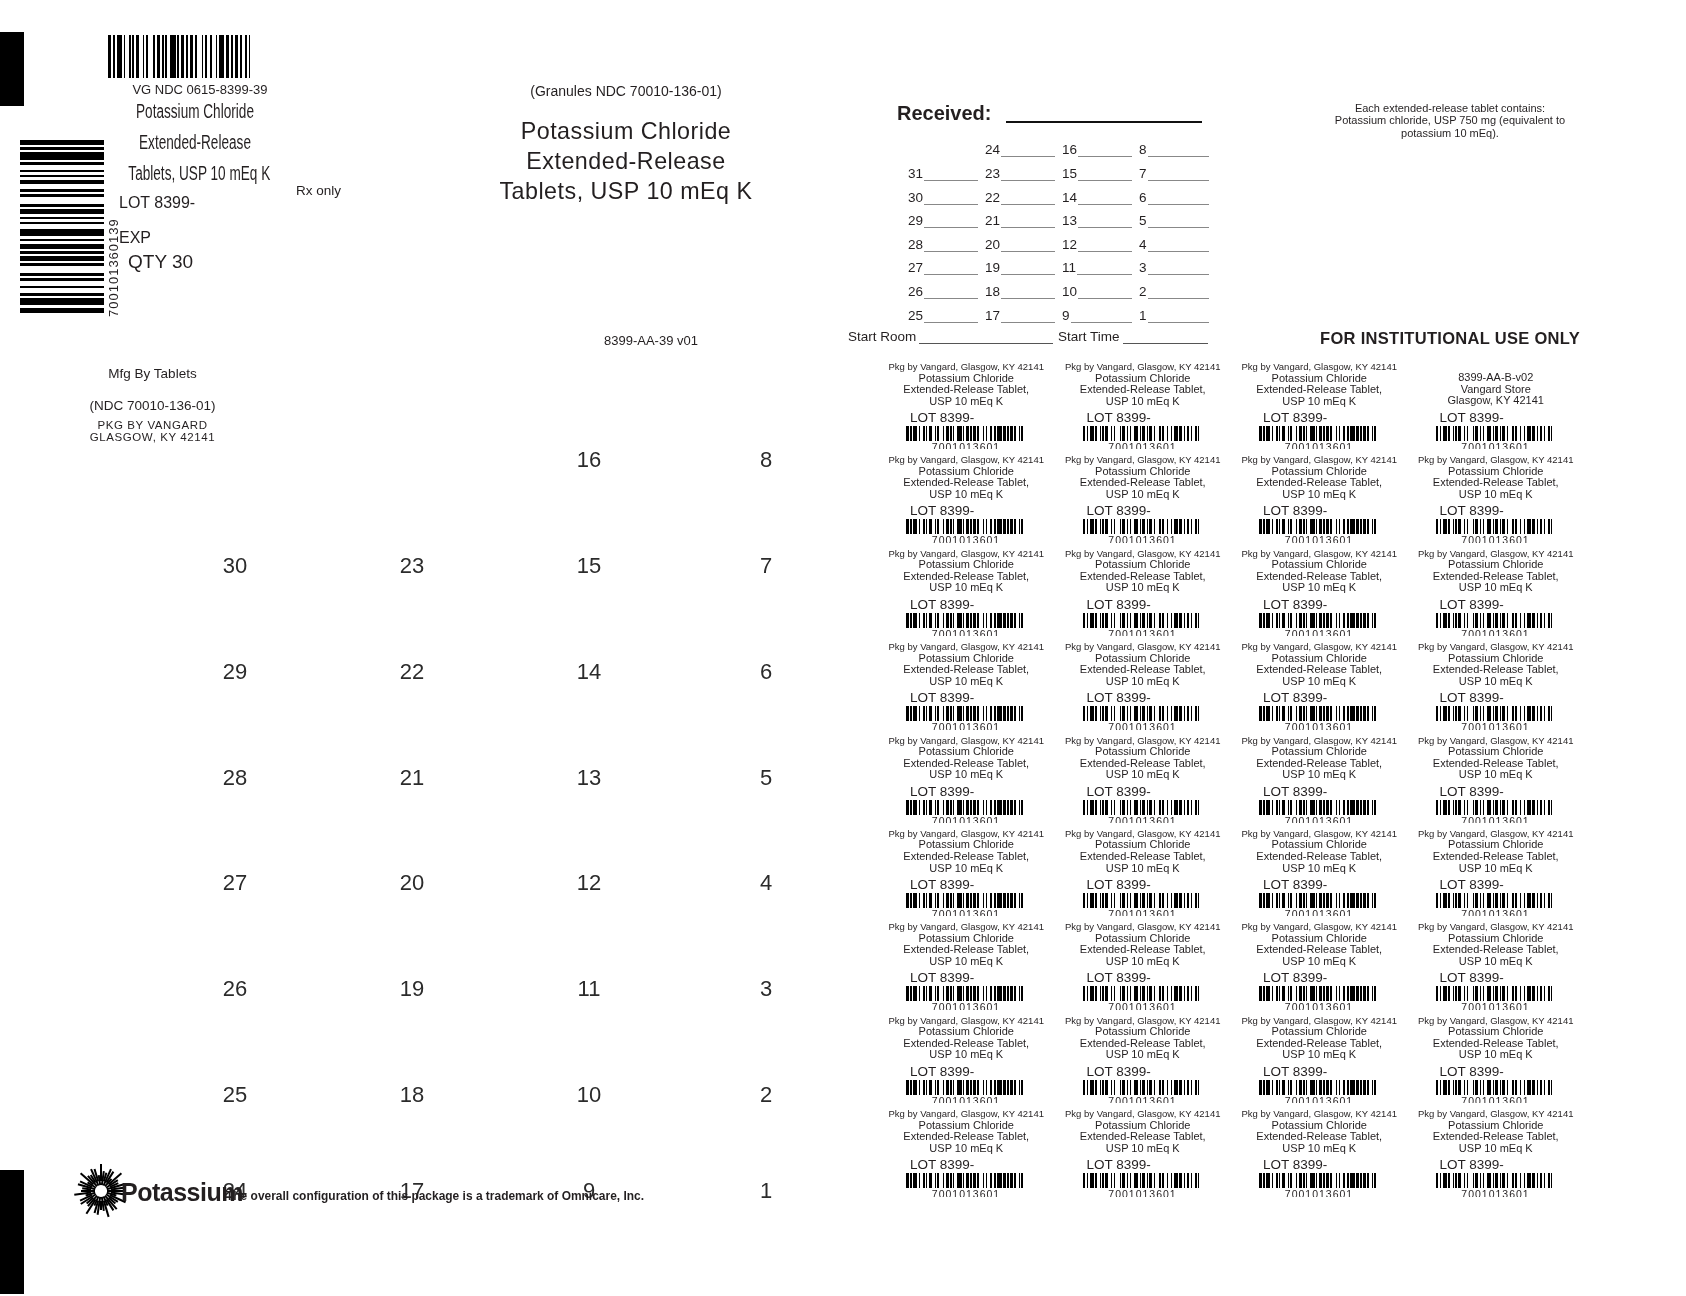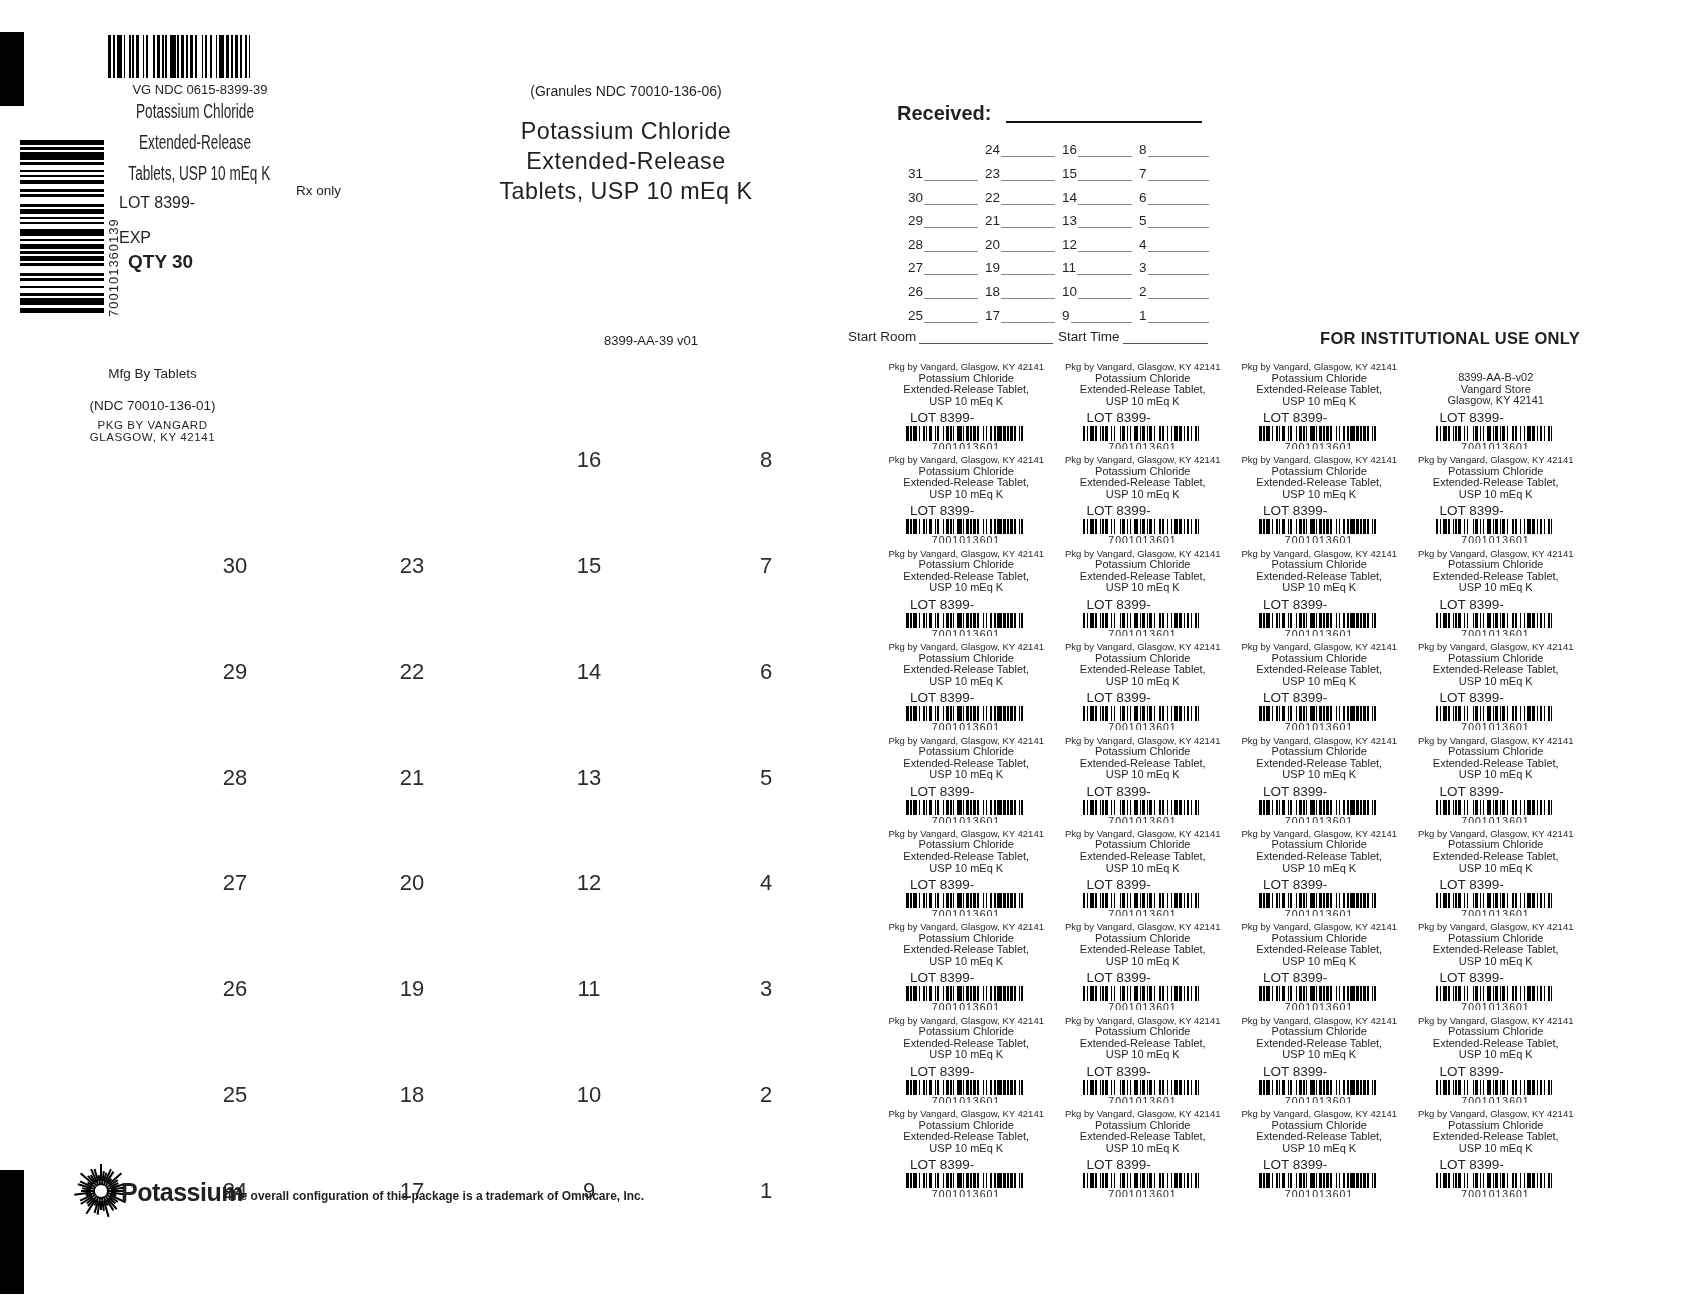--- a/index.html
+++ b/index.html
@@ -20,21 +20,21 @@
   
   .bc-top{left:108px;top:35px;width:146px;height:43px;}
   .bc-caption{left:95px;top:82px;width:210px;font-size:13px;}
   .pkg-title{left:97px;top:96px;width:196px;}
   .pkg-title div{font-size:20px;line-height:31px;transform:scaleX(.68);transform-origin:50% 50%;white-space:nowrap;text-align:center;}
   .rx-only{left:296px;top:183px;font-size:13.5px;}
   .bc-vert{left:20px;top:140px;width:84px;height:173px;}
   .vcode{left:106px;top:317px;width:160px;font-size:13px;transform:rotate(-90deg);transform-origin:left top;letter-spacing:1px;}
   .lot-line{left:119px;top:194px;font-size:16px;}
   .exp-line{left:119px;top:229px;font-size:16px;}
-  .qty-line{left:128px;top:251px;font-size:19px;font-weight:bold;}
+  .qty-line{left:128px;top:251px;font-size:19px;font-weight:normal;}
   
   .mfg{left:55px;width:195px;text-align:center;}
   .mfg1{top:366px;font-size:13.5px;}
   .mfg2{top:398px;font-size:13.5px;}
   .mfg3{top:419px;font-size:11.5px;letter-spacing:.6px;}
   .mfg4{top:431px;font-size:11.5px;letter-spacing:.6px;}
   
   .c-ndc{left:500px;top:83px;width:252px;font-size:14px;}
   .c-title{left:495px;top:116px;width:262px;}
   .c-title div{font-size:24px;line-height:30px;letter-spacing:.5px;text-align:center;white-space:nowrap;transform:scaleX(.97);transform-origin:50% 50%;}
@@ -204,21 +204,21 @@
   <div class="abs vcode">700101360139</div>
   <div class="abs lot-line">LOT 8399-</div>
   <div class="abs exp-line">EXP</div>
   <div class="abs qty-line">QTY 30</div>
 
   <div class="abs mfg mfg1">Mfg By Tablets</div>
   <div class="abs mfg mfg2">(NDC 70010-136-01)</div>
   <div class="abs mfg mfg3">PKG BY VANGARD</div>
   <div class="abs mfg mfg4">GLASGOW, KY 42141</div>
 
-  <div class="abs ctr c-ndc">(Granules NDC 70010-136-06)</div>
+  <div class="abs ctr c-ndc">(Granules NDC 70010-136-01)</div>
   <div class="abs c-title">
     <div>Potassium Chloride</div>
     <div>Extended-Release</div>
     <div>Tablets, USP 10 mEq K</div>
   </div>
   <div class="abs ctr c-version">8399-AA-39 v01</div>
 
   <div class="abs" style="left:0;top:0;">
       <span class="day-num" style="left: 589px; top: 447px;">16</span>
       <span class="day-num" style="left: 766px; top: 447px;">8</span>
@@ -433,20 +433,25 @@
     </div>
   <div class="startblk sd">
     <span class="sl">Start Room</span>
       <span class="ln"></span>
   </div>
   <div class="startblk st">
     <span class="sl">Start Time</span>
       <span class="ln"></span>
   </div>
 
+  <div class="abs ctr contains">
+    <div>Each extended-release tablet contains:</div>
+    <div>Potassium chloride, USP 750 mg (equivalent to</div>
+    <div>potassium 10 mEq).</div>
+  </div>
   <div class="abs ctr inst">FOR INSTITUTIONAL USE ONLY</div>
 
   <div class="abs ulgrid">
       <div class="ulabel">
         <div class="ul-head">
           <div class="ul-l0">Pkg by Vangard, Glasgow, KY 42141</div>
           <div class="ul-l1">Potassium Chloride</div>
           <div class="ul-l2">Extended-Release Tablet,</div>
           <div class="ul-l3">USP 10 mEq K</div>
         </div>

